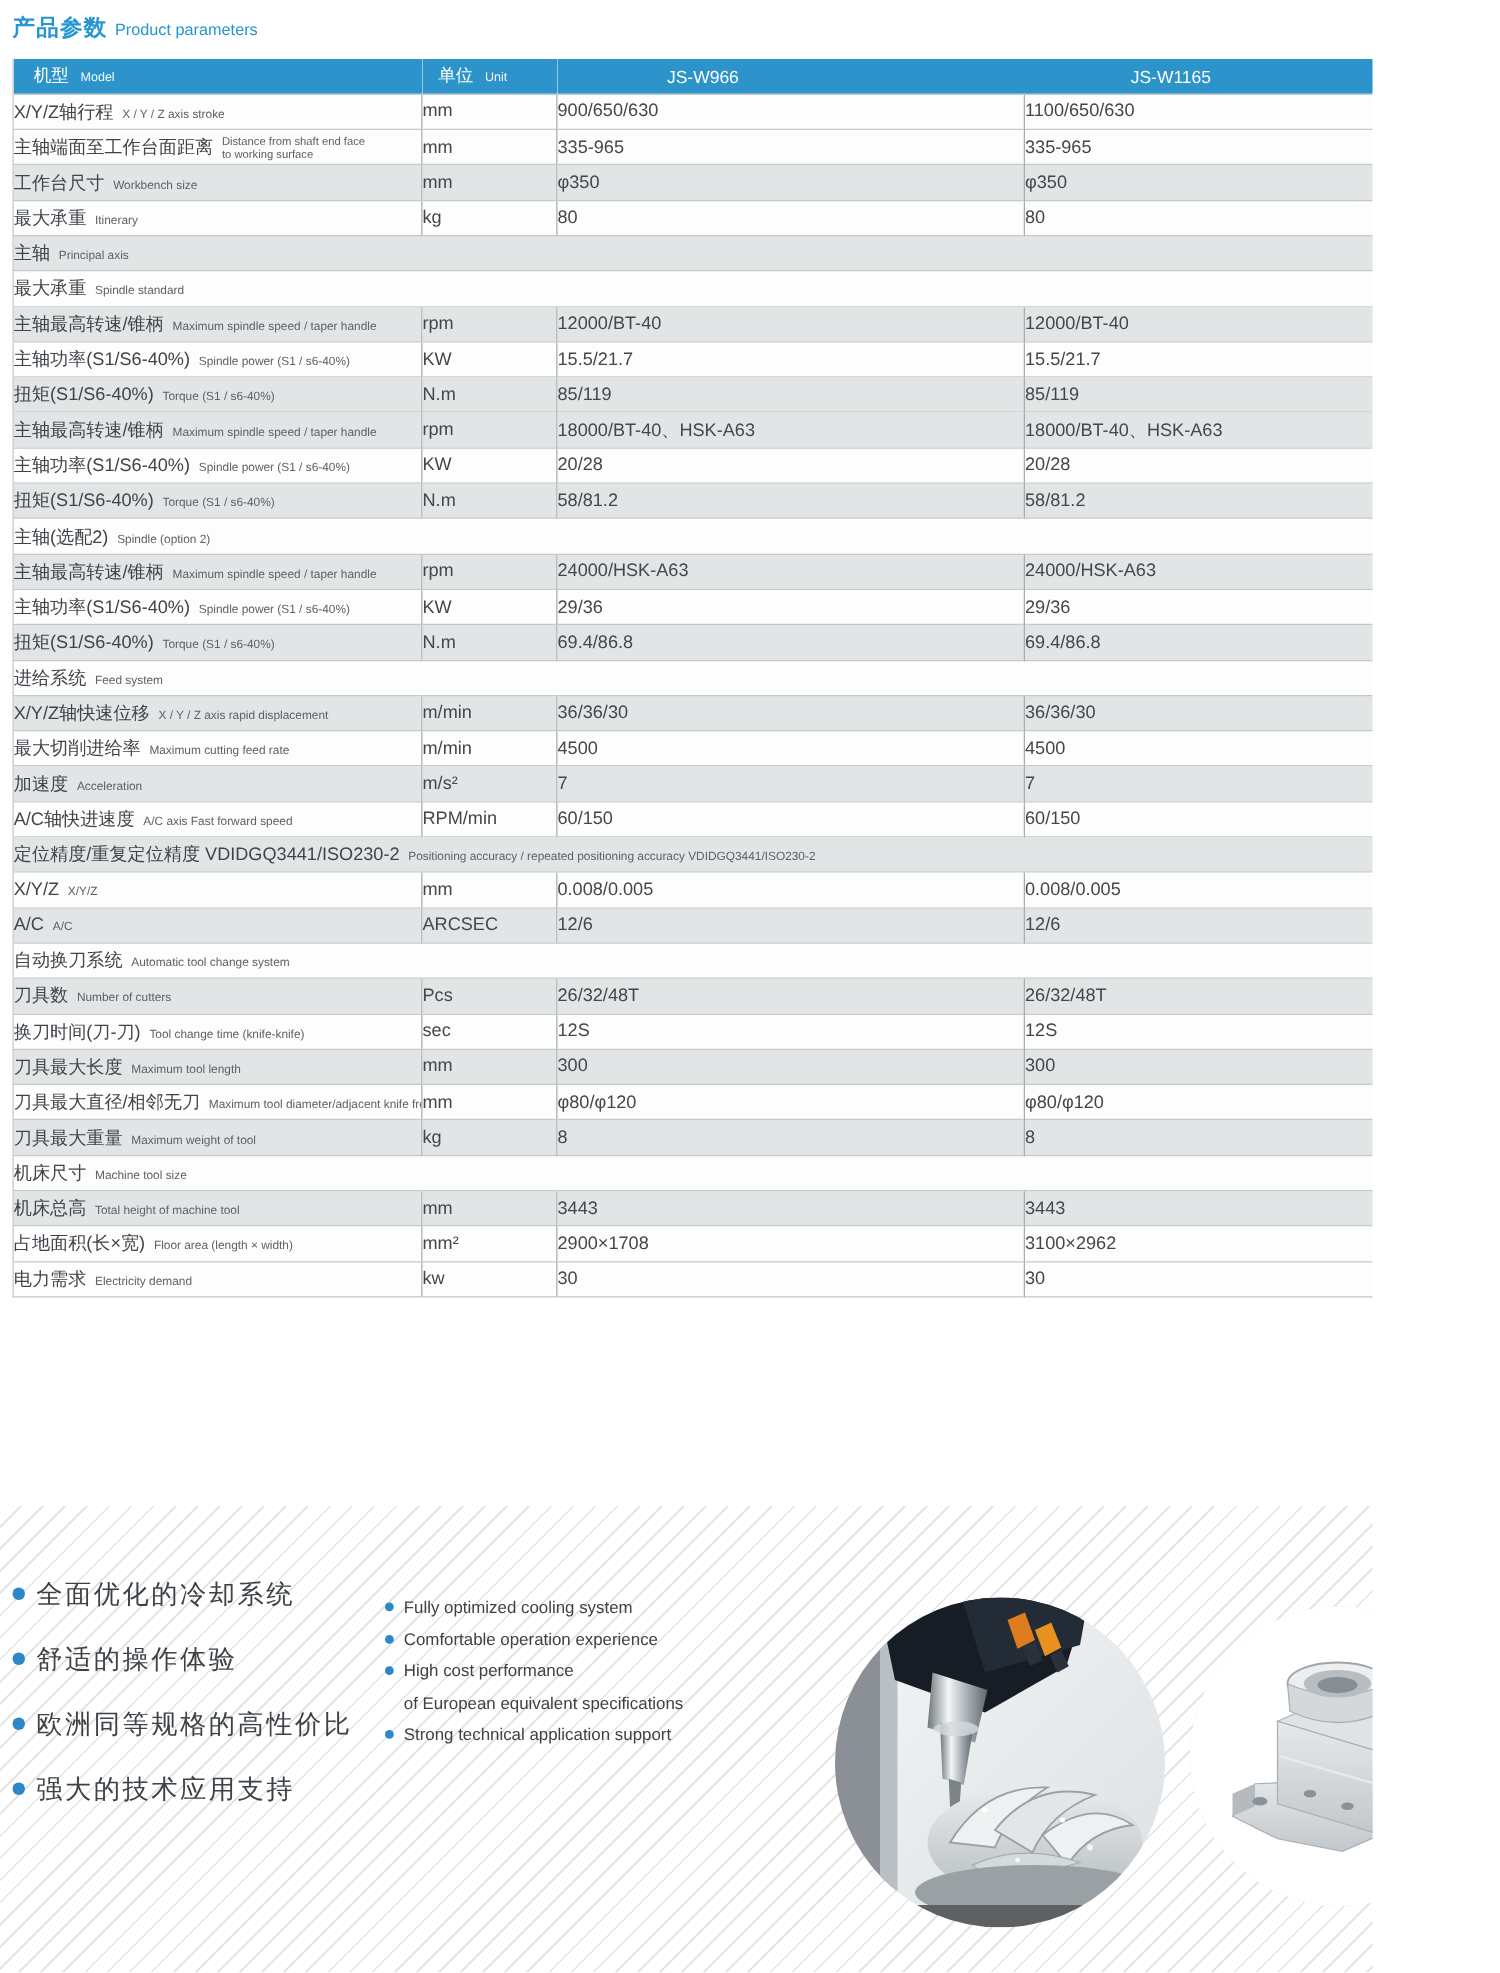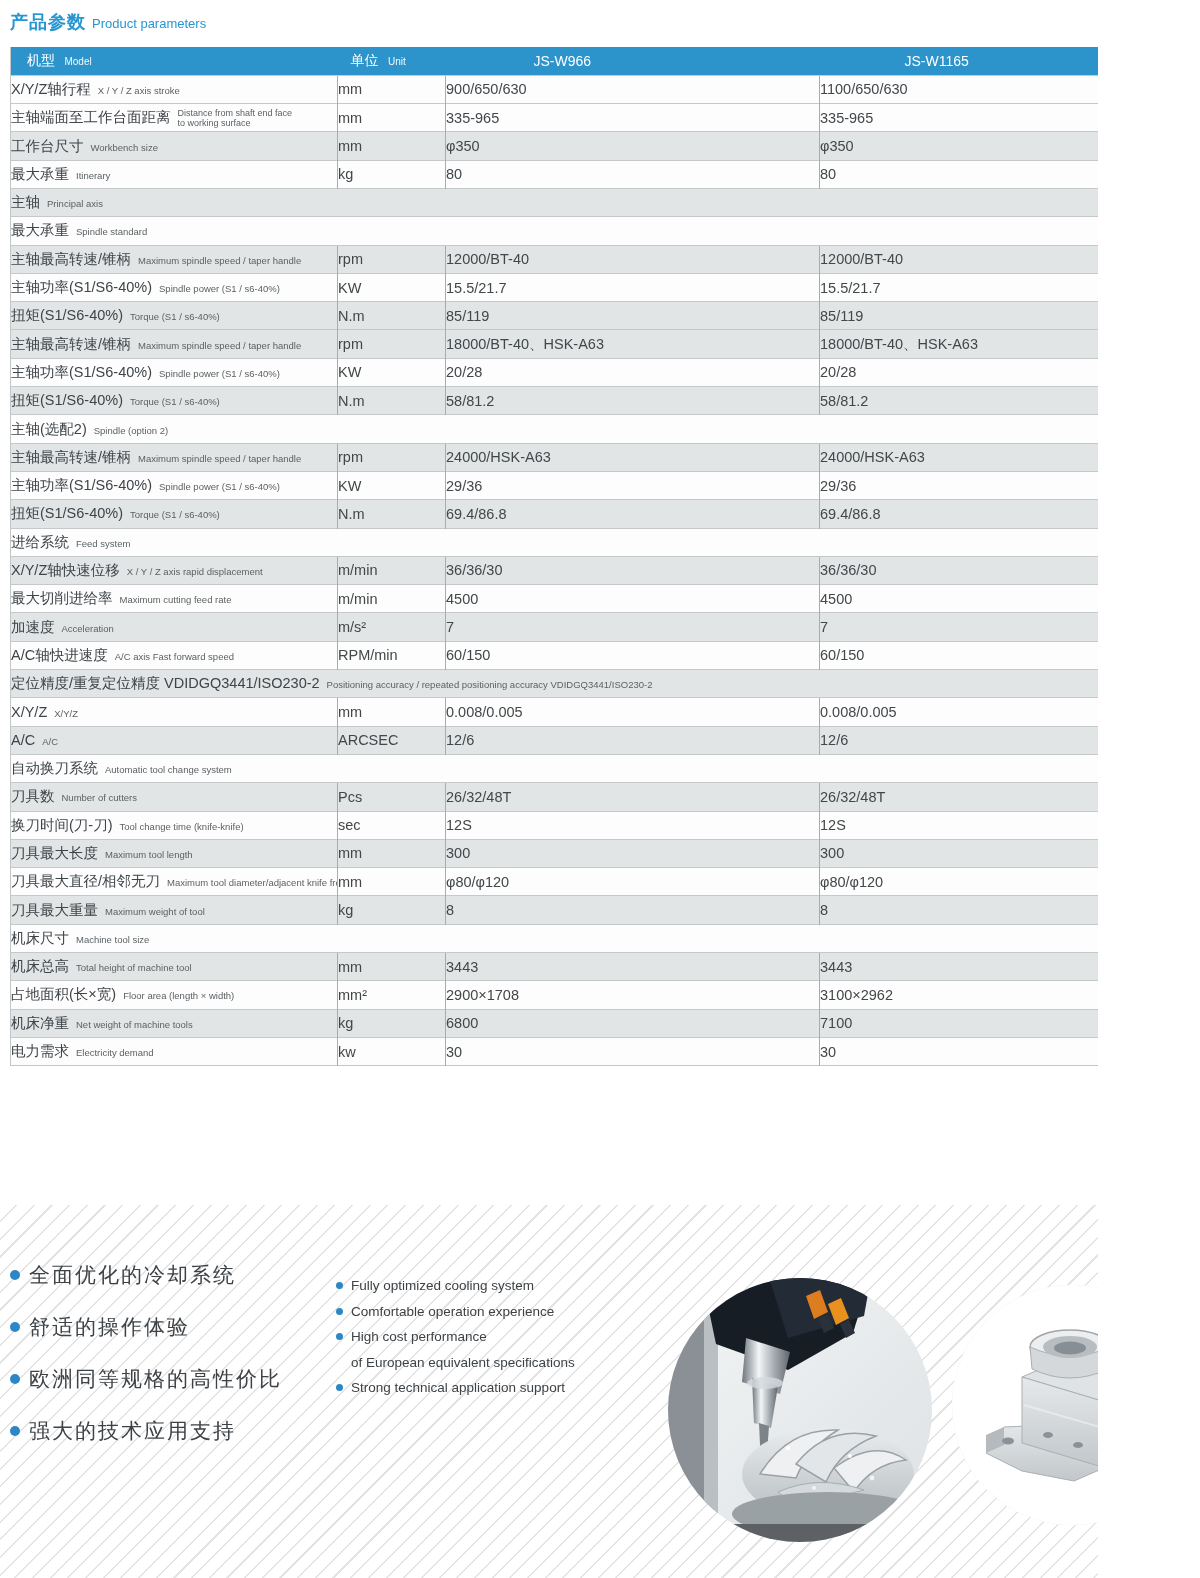--- a/index.html
+++ b/index.html
@@ -38,21 +38,21 @@
   .en-stack{display:inline-block;vertical-align:middle;margin-left:7px;font-size:9px;
             line-height:10px;color:#5c6164;}
   td.sec{padding-left:16px;}
 
   
   .features{position:absolute;left:0;top:1205px;width:1200px;height:373px;
     background:repeating-linear-gradient(135deg,#ffffff 0px,#ffffff 11px,#e4e4e4 11px,#e4e4e4 12.5px);}
   .cn-list{position:absolute;left:10px;top:58px;list-style:none;margin:0;padding:0;}
   .cn-list li{display:flex;align-items:center;height:23px;margin-bottom:29px;}
   .cn-list .txt{font-size:21px;color:#3d4246;letter-spacing:2px;}
-  .en-list{position:absolute;left:336px;top:68px;list-style:none;margin:0;padding:0;}
+  .en-list{position:absolute;left:308px;top:68px;list-style:none;margin:0;padding:0;}
   .en-list li{display:flex;align-items:center;height:25.5px;}
   .en-list .txt{font-size:13.5px;color:#3d4246;}
   .dot{border-radius:50%;background:#2d87c6;flex:0 0 auto;}
   .dot.big{width:10px;height:10px;margin-right:9px;}
   .dot.small{width:7px;height:7px;margin-right:8px;}
   .dot.hide{visibility:hidden;}
 
   
   .photo{position:absolute;border-radius:50%;overflow:hidden;}
   .photo.left{left:668px;top:1278px;width:264px;height:264px;}
@@ -260,26 +260,20 @@
           <td class="lbl"><span class="cn">机床总高</span><span class="en">Total height of machine tool</span></td>
           <td class="unit">mm</td>
           <td class="v1">3443</td>
           <td class="v2">3443</td>
         </tr>
         <tr class="plain datarow">
           <td class="lbl"><span class="cn">占地面积(长×宽)</span><span class="en">Floor area (length × width)</span></td>
           <td class="unit">mm²</td>
           <td class="v1">2900×1708</td>
           <td class="v2">3100×2962</td>
-        </tr>
-        <tr class="shade datarow">
-          <td class="lbl"><span class="cn">机床净重</span><span class="en">Net weight of machine tools</span></td>
-          <td class="unit">kg</td>
-          <td class="v1">6800</td>
-          <td class="v2">7100</td>
         </tr>
         <tr class="plain datarow">
           <td class="lbl"><span class="cn">电力需求</span><span class="en">Electricity demand</span></td>
           <td class="unit">kw</td>
           <td class="v1">30</td>
           <td class="v2">30</td>
         </tr>
       </tbody>
   </table>
 

